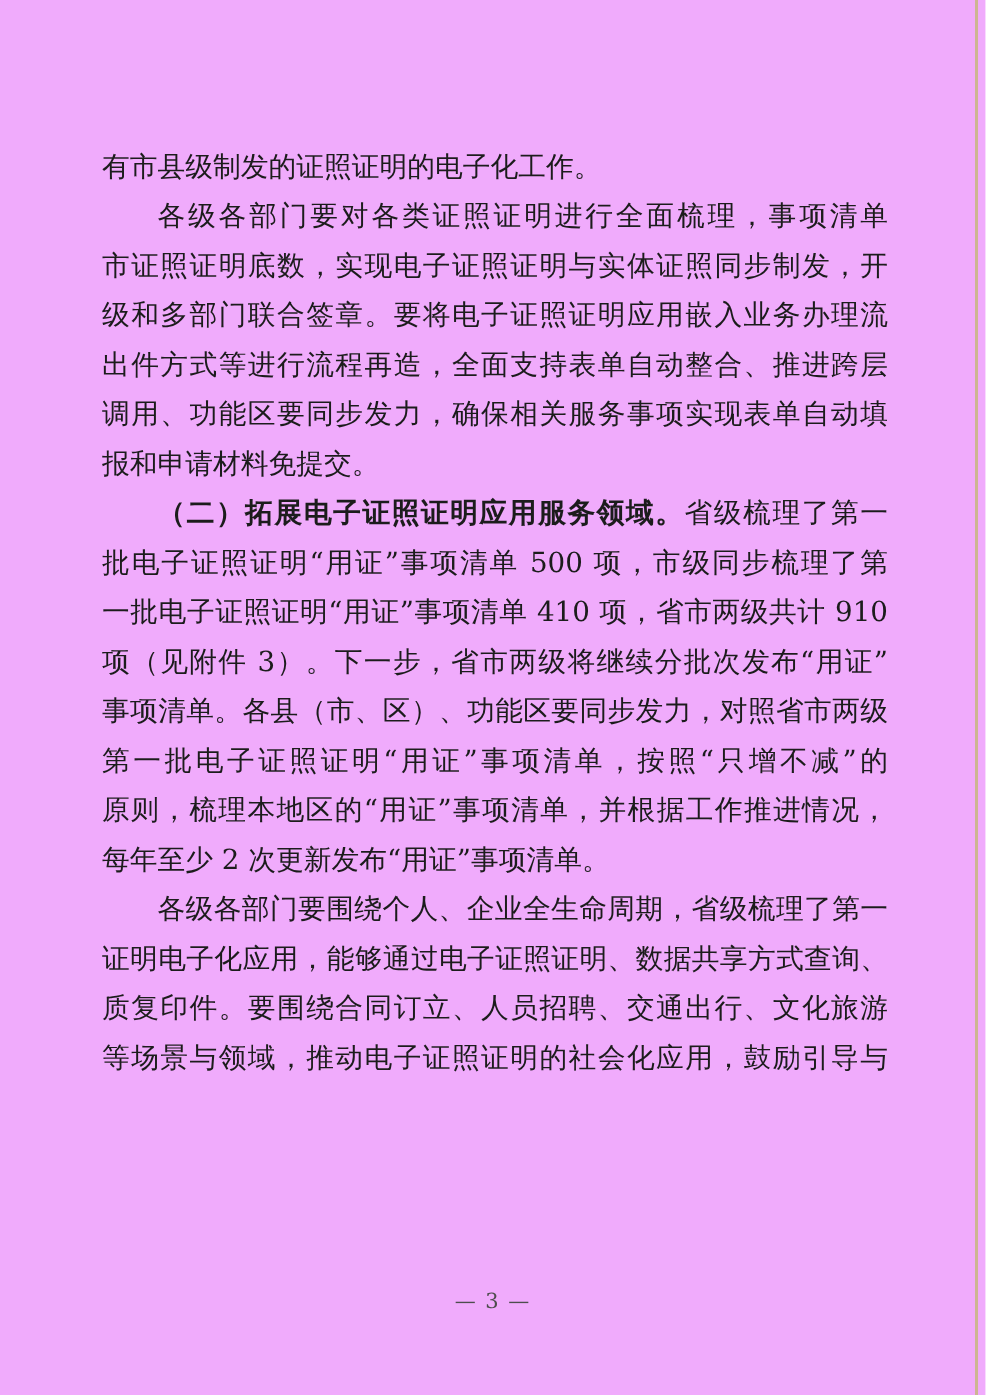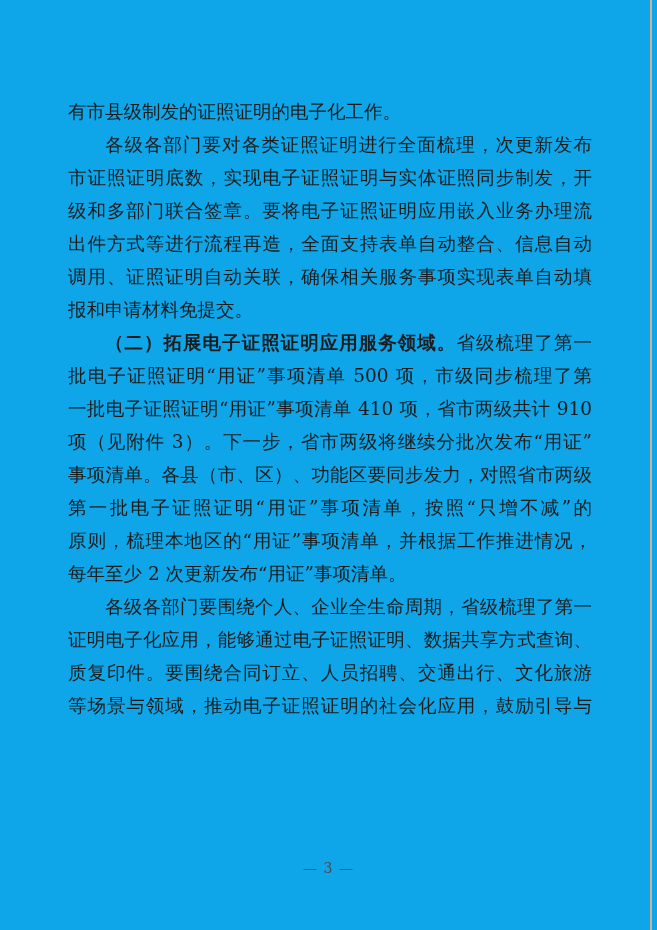--- a/index.html
+++ b/index.html
@@ -4,21 +4,21 @@
 <style>
   html, body {
     margin: 0;
     padding: 0;
     background: #ffffff;
   }
   .page {
     position: relative;
     width: 657px;
     height: 930px;
-    background: #0ea5e9;
+    background: #f0abfc;
     overflow: hidden;
     font-family: "DejaVu Serif", "Liberation Serif", serif;
   }
   .scan-edge-right {
     position: absolute;
     top: 0;
     left: 650px;
     width: 2px;
     height: 930px;
     background: #cdb592;
@@ -60,25 +60,25 @@
     letter-spacing: 1px;
   }
 </style>
 </head>
 <body>
 
 <div class="page">
 
   <div class="text-block">
     <div class="line no-stretch">有市县级制发的证照证明的电子化工作。</div>
-    <div class="line indent">各级各部门要对各类证照证明进行全面梳理，次更新发布</div>
+    <div class="line indent">各级各部门要对各类证照证明进行全面梳理，事项清单</div>
     <div class="line">市证照证明底数，实现电子证照证明与实体证照同步制发，开</div>
     <div class="line">级和多部门联合签章。要将电子证照证明应用嵌入业务办理流</div>
-    <div class="line">出件方式等进行流程再造，全面支持表单自动整合、信息自动</div>
-    <div class="line">调用、证照证明自动关联，确保相关服务事项实现表单自动填</div>
+    <div class="line">出件方式等进行流程再造，全面支持表单自动整合、推进跨层</div>
+    <div class="line">调用、功能区要同步发力，确保相关服务事项实现表单自动填</div>
     <div class="line no-stretch">报和申请材料免提交。</div>
 
     <div class="line indent"><span class="bold">（二）拓展电子证照证明应用服务领域。</span><span>省级梳理了第一</span></div>
 
     <div class="line">批电子证照证明“用证”事项清单 500 项，市级同步梳理了第</div>
     <div class="line">一批电子证照证明“用证”事项清单 410 项，省市两级共计 910</div>
     <div class="line">项（见附件 3）。下一步，省市两级将继续分批次发布“用证”</div>
     <div class="line">事项清单。各县（市、区）、功能区要同步发力，对照省市两级</div>
     <div class="line">第一批电子证照证明“用证”事项清单，按照“只增不减”的</div>
     <div class="line">原则，梳理本地区的“用证”事项清单，并根据工作推进情况，</div>

